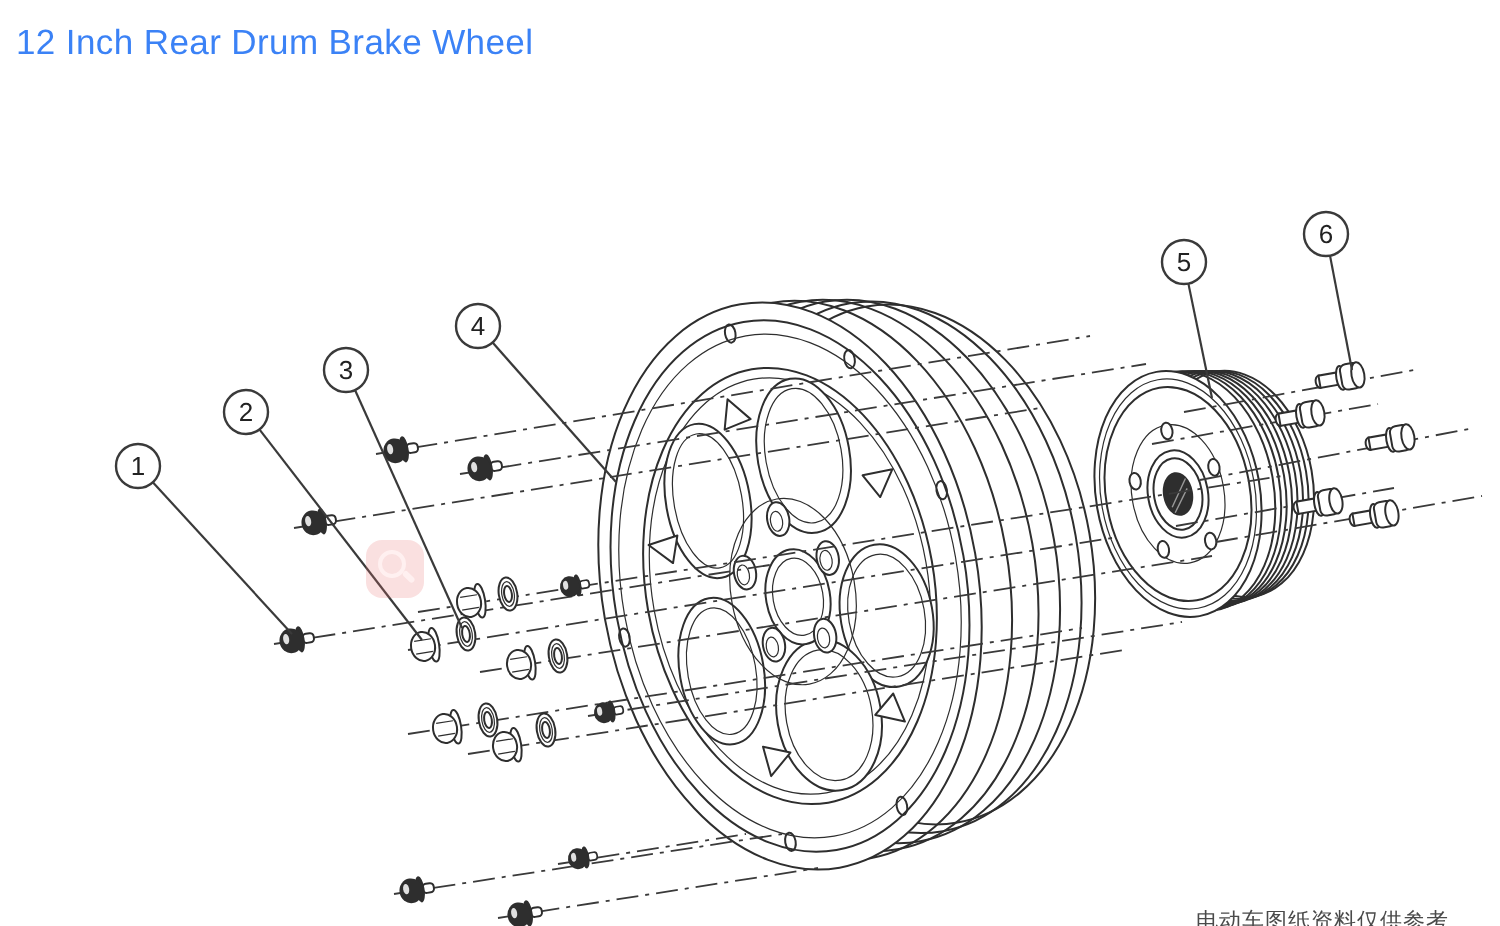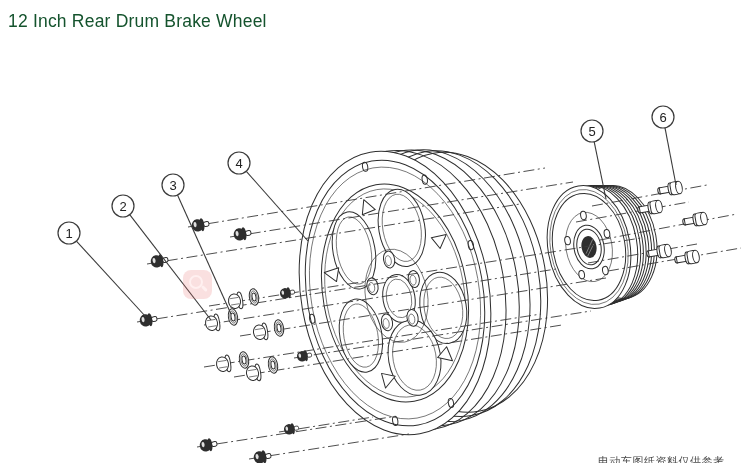--- a/index.html
+++ b/index.html
@@ -1,18 +1,18 @@
 <!DOCTYPE html>
 <html><head>
 <meta charset="utf-8">
 <style>
   html,body{margin:0;padding:0;background:#fff;}
   #stage{position:relative;width:750px;height:463px;background:#fff;overflow:hidden;
          font-family:"Liberation Sans",sans-serif;}
-  #title{position:absolute;left:8px;top:11px;font-size:17.5px;color:#14532d;
+  #title{position:absolute;left:8px;top:11px;font-size:17.5px;color:#3b82f6;
          letter-spacing:.2px;white-space:nowrap;}
   svg{position:absolute;left:0;top:0;}
   .s{stroke:#2e2e2e;stroke-width:1;fill:#fff;}
   .sn{stroke:#2e2e2e;stroke-width:1;fill:none;}
   .thin{stroke-width:.6;}
   .dark{fill:#2e2e2e;stroke:none;}
   .axis line{stroke:#3a3a3a;stroke-width:.9;stroke-dasharray:11 3.5 2 3.5;}
   .leader{stroke:#3a3a3a;stroke-width:1.1;fill:none;}
   .callout circle{fill:#fff;stroke:#3a3a3a;stroke-width:1.2;}
   .callout text{fill:#222;font:13px "Liberation Sans",sans-serif;text-anchor:middle;}

